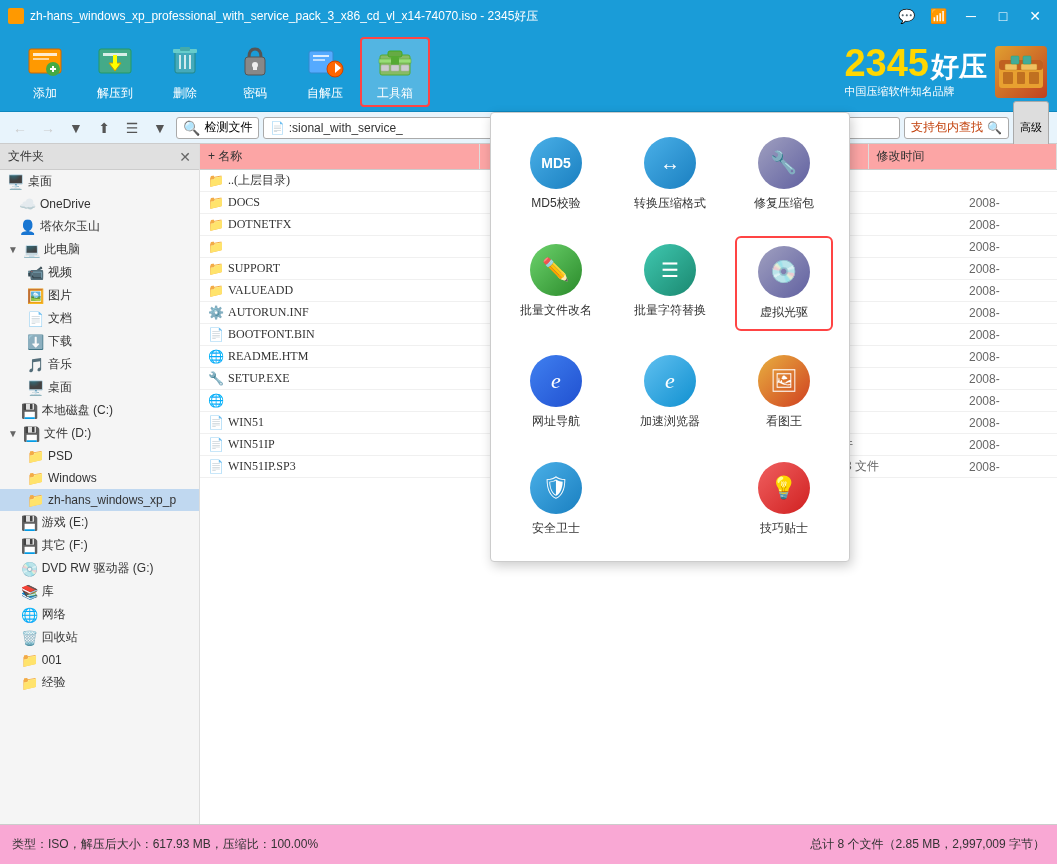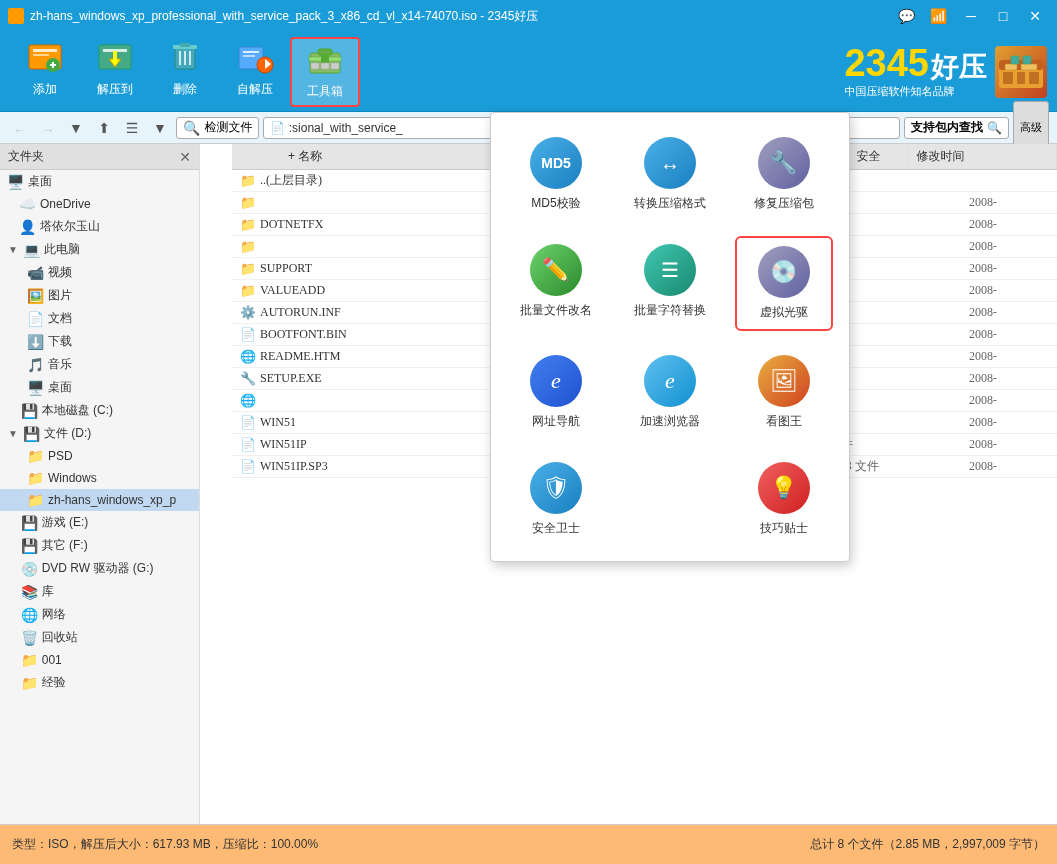--- a/index.html
+++ b/index.html
@@ -26,20 +26,21 @@
       height: 80px;
       display: flex;
       align-items: center;
       padding: 0 10px;
       border-bottom: 1px solid #0e87be;
     }
     .toolbar-btn {
       display: flex;
       flex-direction: column;
       align-items: center;
+      justify-content: center;
       width: 70px;
       height: 70px;
       cursor: pointer;
       color: white;
       font-size: 12px;
       border-radius: 4px;
       position: relative;
     }
     .toolbar-btn.active { background: rgba(255,255,255,0.25); border: 2px solid #ff4444; }
     .toolbar-btn .btn-icon { width: 40px; height: 40px; margin-bottom: 4px; display: flex; align-items: center; justify-content: center; }
@@ -58,21 +59,20 @@
     .nav-btn { width: 24px; height: 24px; display: flex; align-items: center; justify-content: center; cursor: pointer; color: #555; font-size: 14px; border-radius: 3px; }
     .nav-btn.disabled { color: #ccc; cursor: default; }
     .nav-search { display: flex; align-items: center; background: white; border: 1px solid #aaa; border-radius: 3px; padding: 0 6px; height: 22px; gap: 4px; }
     .path-bar { display: flex; align-items: center; background: white; border: 1px solid #aaa; border-radius: 3px; padding: 0 6px; height: 22px; flex: 1; font-size: 12px; color: #333; overflow: hidden; }
     .advanced-btn { padding: 18px 6px; background: #ddd; border: 1px solid #aaa; border-radius: 3px; cursor: pointer; font-size: 11px; }
 
     
     .main-area {
       display: flex;
       height: calc(864px - 32px - 80px - 32px - 40px);
-      gap: 32px;
     }
 
     
     .sidebar {
       width: 200px;
       border-right: 1px solid #ddd;
       background: #f5f5f5;
       overflow-y: auto;
       flex-shrink: 0;
     }
@@ -101,25 +101,24 @@
 
     
     .file-list-area {
       flex: 1;
       display: flex;
       flex-direction: column;
       overflow: hidden;
     }
     .file-list-header {
       display: flex;
-      background: #e5e5e5;
+      background: #fca5a5;
       border-bottom: 1px solid #ccc;
       font-size: 12px;
       color: #333;
-      padding-left: 48px;
     }
     .file-list-header .col {
       padding: 4px 8px;
       border-right: 1px solid #ddd;
       cursor: pointer;
       user-select: none;
     }
     .col-name { width: 280px; }
     .col-date { flex: 1; }
     .col-safety { width: 60px; }
@@ -138,26 +137,26 @@
       color: #333;
       border-bottom: 1px solid #f0f0f0;
       height: 22px;
     }
     .file-row .file-icon { width: 16px; height: 16px; margin-right: 4px; display: inline-flex; align-items: center; justify-content: center; font-size: 13px; }
     .file-row .file-name { width: 264px; overflow: hidden; text-overflow: ellipsis; white-space: nowrap; font-family: Liberation Serif, serif; }
     .file-row .file-date { flex: 1; color: #666; }
     .file-row .file-size { width: 80px; text-align: right; color: #666; }
     .file-row .file-type { width: 100px; color: #666; }
     .file-row .file-safety { width: 60px; }
-    .file-row .file-modified { width: 80px; color: #666; font-family: Liberation Serif, serif; }
+    .file-row .file-modified { width: 80px; color: #666; }
 
     
     .status-bar {
       height: 40px;
-      background: #fdba74;
+      background: #f9a8d4;
       border-top: 1px solid #ccc;
       display: flex;
       align-items: center;
       padding: 0 12px;
       font-size: 12px;
       color: #333;
       justify-content: space-between;
     }
 
     
@@ -279,20 +278,31 @@
         <rect x="8" y="8" width="24" height="4" rx="1" fill="#6cc"></rect>
         <rect x="15" y="6" width="10" height="4" rx="1" fill="#4aa"></rect>
         <line x1="15" y1="14" x2="15" y2="28" stroke="white" stroke-width="1.5"></line>
         <line x1="20" y1="14" x2="20" y2="28" stroke="white" stroke-width="1.5"></line>
         <line x1="25" y1="14" x2="25" y2="28" stroke="white" stroke-width="1.5"></line>
       </svg>
     </div>
     <span>删除</span>
   </div>
 
+  <div class="toolbar-btn">
+    <div class="btn-icon">
+      <svg width="40" height="40" viewBox="0 0 40 40">
+        <rect x="10" y="16" width="20" height="18" rx="3" fill="#888" stroke="#555" stroke-width="1"></rect>
+        <path d="M14 16 Q14 8 20 8 Q26 8 26 16" fill="none" stroke="#555" stroke-width="3"></path>
+        <circle cx="20" cy="24" r="3" fill="#eee"></circle>
+        <rect x="18" y="24" width="4" height="5" fill="#eee"></rect>
+      </svg>
+    </div>
+    <span>密码</span>
+  </div>
 
   <div class="toolbar-btn">
     <div class="btn-icon">
       <svg width="40" height="40" viewBox="0 0 40 40">
         <rect x="4" y="10" width="24" height="22" rx="2" fill="#5af" stroke="#38c" stroke-width="1"></rect>
         <rect x="8" y="14" width="16" height="2" fill="#fff" opacity="0.8"></rect>
         <rect x="8" y="18" width="12" height="2" fill="#fff" opacity="0.6"></rect>
         <circle cx="30" cy="28" r="8" fill="#f60" stroke="#c40" stroke-width="1"></circle>
         <polygon points="30,22 30,32 36,27" fill="white"></polygon>
       </svg>
@@ -353,21 +363,21 @@
     <span style="color:#1a9cd8; font-size:14px;">🔍</span>
     <span>检测文件</span>
   </div>
 
   <div class="path-bar">
     <span>📄</span>&nbsp;
     <span>:sional_with_service_</span>
   </div>
 
   <div class="nav-search">
-    <span style="color:#000000;font-weight:bold;">支持包内查找</span>
+    <span style="color:#c2410c;">支持包内查找</span>
     <span style="color:#1a9cd8;">🔍</span>
   </div>
 
   <div class="advanced-btn">高级</div>
 </div>
 
 <div class="main-area">
 
   <div class="sidebar">
     <div class="sidebar-header">
@@ -494,20 +504,21 @@
         <span class="file-icon">📁</span>
         <span class="file-name">..(上层目录)</span>
         <span class="file-date" style="width:200px;"></span>
         <span class="file-size"></span>
         <span class="file-type" style="width:80px;"></span>
         <span class="file-safety"></span>
         <span class="file-modified"></span>
       </div>
       <div class="file-row">
         <span class="file-icon" style="color:#f90;">📁</span>
+        <span class="file-name">DOCS</span>
         <span class="file-date" style="width:200px;"></span>
         <span class="file-size"></span>
         <span class="file-type" style="width:80px;"></span>
         <span class="file-safety"></span>
         <span class="file-modified">2008-</span>
       </div>
       <div class="file-row">
         <span class="file-icon" style="color:#f90;">📁</span>
         <span class="file-name">DOTNETFX</span>
         <span class="file-date" style="width:200px;"></span>

